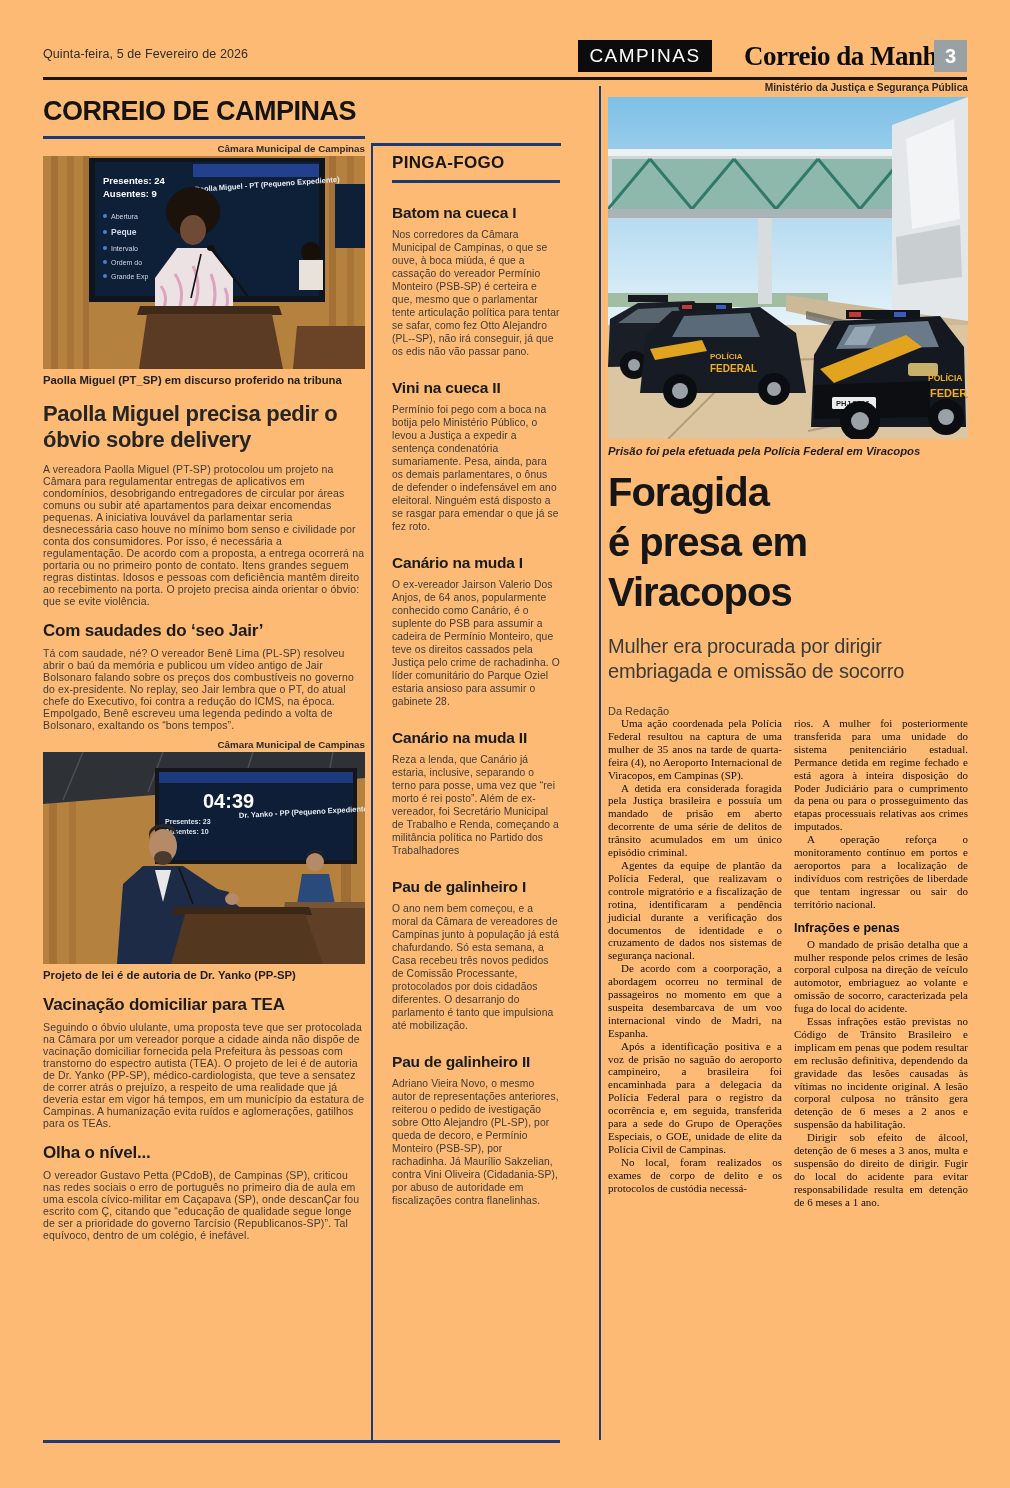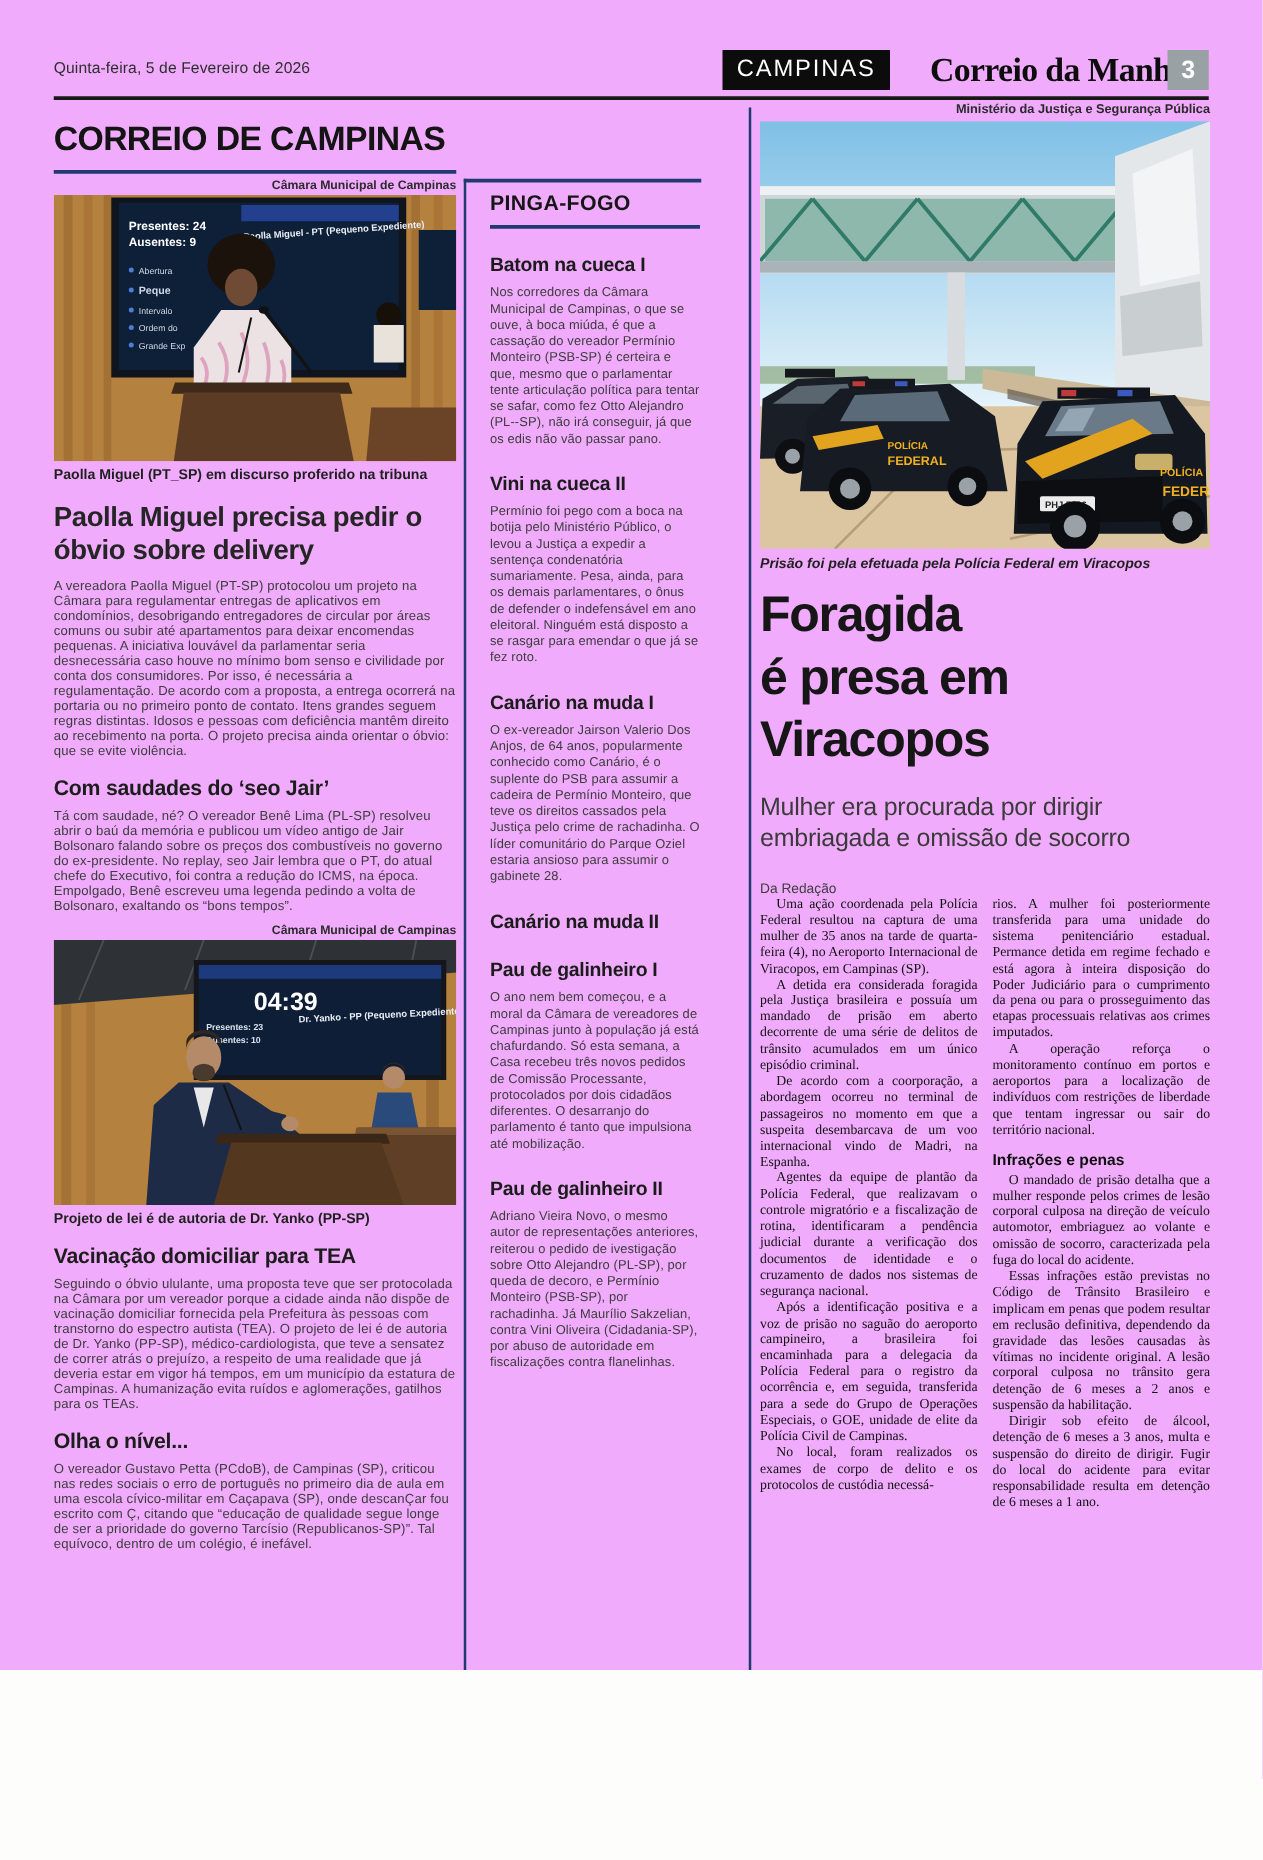--- a/index.html
+++ b/index.html
@@ -1,18 +1,18 @@
 <!DOCTYPE html>
 <html><head>
 <meta charset="utf-8">
 <style>
   * { box-sizing: border-box; }
   html,body { margin:0; padding:0; }
   body { width:1010px; height:1488px; background:#fdfdfc; font-family:"Liberation Sans",sans-serif; }
-  #page { position:relative; width:1010px; height:1336px; background:#f0abfc; overflow:hidden;padding-left:13px; }
+  #page { position:relative; width:1010px; height:1488px; background:#fdba74; overflow:hidden;padding-left:13px; }
   .abs { position:absolute; }
 
   
   .date { left:43px; top:47px; font-size:12.5px; color:#2e2e2e; letter-spacing:0.1px; }
   .campinas-box { left:578px; top:40px; width:134px; height:32px; background:#0c0c0c; color:#fff;
                   display:flex; align-items:center; justify-content:center;
                   font-weight:400; font-size:19px; letter-spacing:1.5px; }
   .masthead { left:744px; top:41px; font-family:"Liberation Serif",serif; font-weight:700;
               font-size:27px; color:#0d0d0d; letter-spacing:-0.5px; }
   .page-box { left:934px; top:40px; width:33px; height:32px; background:#9aa1a5; color:#fff;
@@ -217,20 +217,21 @@
     <div class="pinga-item">
       <div class="pinga-head">Vini na cueca II</div>
       <div class="pinga-body">Permínio foi pego com a boca na botija pelo Ministério Público, o levou a Justiça a expedir a sentença condenatória sumariamente. Pesa, ainda, para os demais parlamentares, o ônus de defender o indefensável em ano eleitoral. Ninguém está disposto a se rasgar para emendar o que já se fez roto.</div>
     </div>
     <div class="pinga-item">
       <div class="pinga-head">Canário na muda I</div>
       <div class="pinga-body">O ex-vereador Jairson Valerio Dos Anjos, de 64 anos, popularmente conhecido como Canário, é o suplente do PSB para assumir a cadeira de Permínio Monteiro, que teve os direitos cassados pela Justiça pelo crime de rachadinha. O líder comunitário do Parque Oziel estaria ansioso para assumir o gabinete 28.</div>
     </div>
     <div class="pinga-item">
       <div class="pinga-head">Canário na muda II</div>
+      <div class="pinga-body">Reza a lenda, que Canário já estaria, inclusive, separando o terno para posse, uma vez que “rei morto é rei posto”. Além de ex-vereador, foi Secretário Municipal de Trabalho e Renda, começando a militância política no Partido dos Trabalhadores</div>
     </div>
     <div class="pinga-item">
       <div class="pinga-head">Pau de galinheiro I</div>
       <div class="pinga-body">O ano nem bem começou, e a moral da Câmara de vereadores de Campinas junto à população já está chafurdando. Só esta semana, a Casa recebeu três novos pedidos de Comissão Processante, protocolados por dois cidadãos diferentes. O desarranjo do parlamento é tanto que impulsiona até mobilização.</div>
     </div>
     <div class="pinga-item">
       <div class="pinga-head">Pau de galinheiro II</div>
       <div class="pinga-body">Adriano Vieira Novo, o mesmo autor de representações anteriores, reiterou o pedido de ivestigação sobre Otto Alejandro (PL-SP), por queda de decoro, e Permínio Monteiro (PSB-SP), por rachadinha. Já Maurílio Sakzelian, contra Vini Oliveira (Cidadania-SP), por abuso de autoridade em fiscalizações contra flanelinhas.</div>
     </div>
   </div>
@@ -327,22 +328,22 @@
       <div>Viracopos</div>
     </div>
 
     <div class="main-subtitle">Mulher era procurada por dirigir embriagada e omissão de socorro</div>
     <div class="byline">Da Redação</div>
 
     <div class="story-cols">
       <div class="story-col">
         <p>Uma ação coordenada pela Polícia Federal resultou na captura de uma mulher de 35 anos na tarde de quarta-feira (4), no Aeroporto Internacional de Viracopos, em Campinas (SP).</p>
         <p>A detida era considerada foragida pela Justiça brasileira e possuía um mandado de prisão em aberto decorrente de uma série de delitos de trânsito acumulados em um único episódio criminal.</p>
+        <p>Agentes da equipe de plantão da Polícia Federal, que realizavam o controle migratório e a fiscalização de rotina, identificaram a pendência judicial durante a verificação dos documentos de identidade e o cruzamento de dados nos sistemas de segurança nacional.</p>
         <p>De acordo com a coorporação, a abordagem ocorreu no terminal de passageiros no momento em que a suspeita desembarcava de um voo internacional vindo de Madri, na Espanha.</p>
-        <p>Agentes da equipe de plantão da Polícia Federal, que realizavam o controle migratório e a fiscalização de rotina, identificaram a pendência judicial durante a verificação dos documentos de identidade e o cruzamento de dados nos sistemas de segurança nacional.</p>
         <p>Após a identificação positiva e a voz de prisão no saguão do aeroporto campineiro, a brasileira foi encaminhada para a delegacia da Polícia Federal para o registro da ocorrência e, em seguida, transferida para a sede do Grupo de Operações Especiais, o GOE, unidade de elite da Polícia Civil de Campinas.</p>
         <p>No local, foram realizados os exames de corpo de delito e os protocolos de custódia necessá-</p>
       </div>
       <div class="story-col">
         <p class="noindent">rios. A mulher foi posteriormente transferida para uma unidade do sistema penitenciário estadual. Permance detida em regime fechado e está agora à inteira disposição do Poder Judiciário para o cumprimento da pena ou para o prosseguimento das etapas processuais relativas aos crimes imputados.</p>
         <p>A operação reforça o monitoramento contínuo em portos e aeroportos para a localização de indivíduos com restrições de liberdade que tentam ingressar ou sair do território nacional.</p>
         <div class="story-subhead">Infrações e penas</div>
         <p>O mandado de prisão detalha que a mulher responde pelos crimes de lesão corporal culposa na direção de veículo automotor, embriaguez ao volante e omissão de socorro, caracterizada pela fuga do local do acidente.</p>
         <p>Essas infrações estão previstas no Código de Trânsito Brasileiro e implicam em penas que podem resultar em reclusão definitiva, dependendo da gravidade das lesões causadas às vítimas no incidente original. A lesão corporal culposa no trânsito gera detenção de 6 meses a 2 anos e suspensão da habilitação.</p>
         <p>Dirigir sob efeito de álcool, detenção de 6 meses a 3 anos, multa e suspensão do direito de dirigir. Fugir do local do acidente para evitar responsabilidade resulta em detenção de 6 meses a 1 ano.</p>

